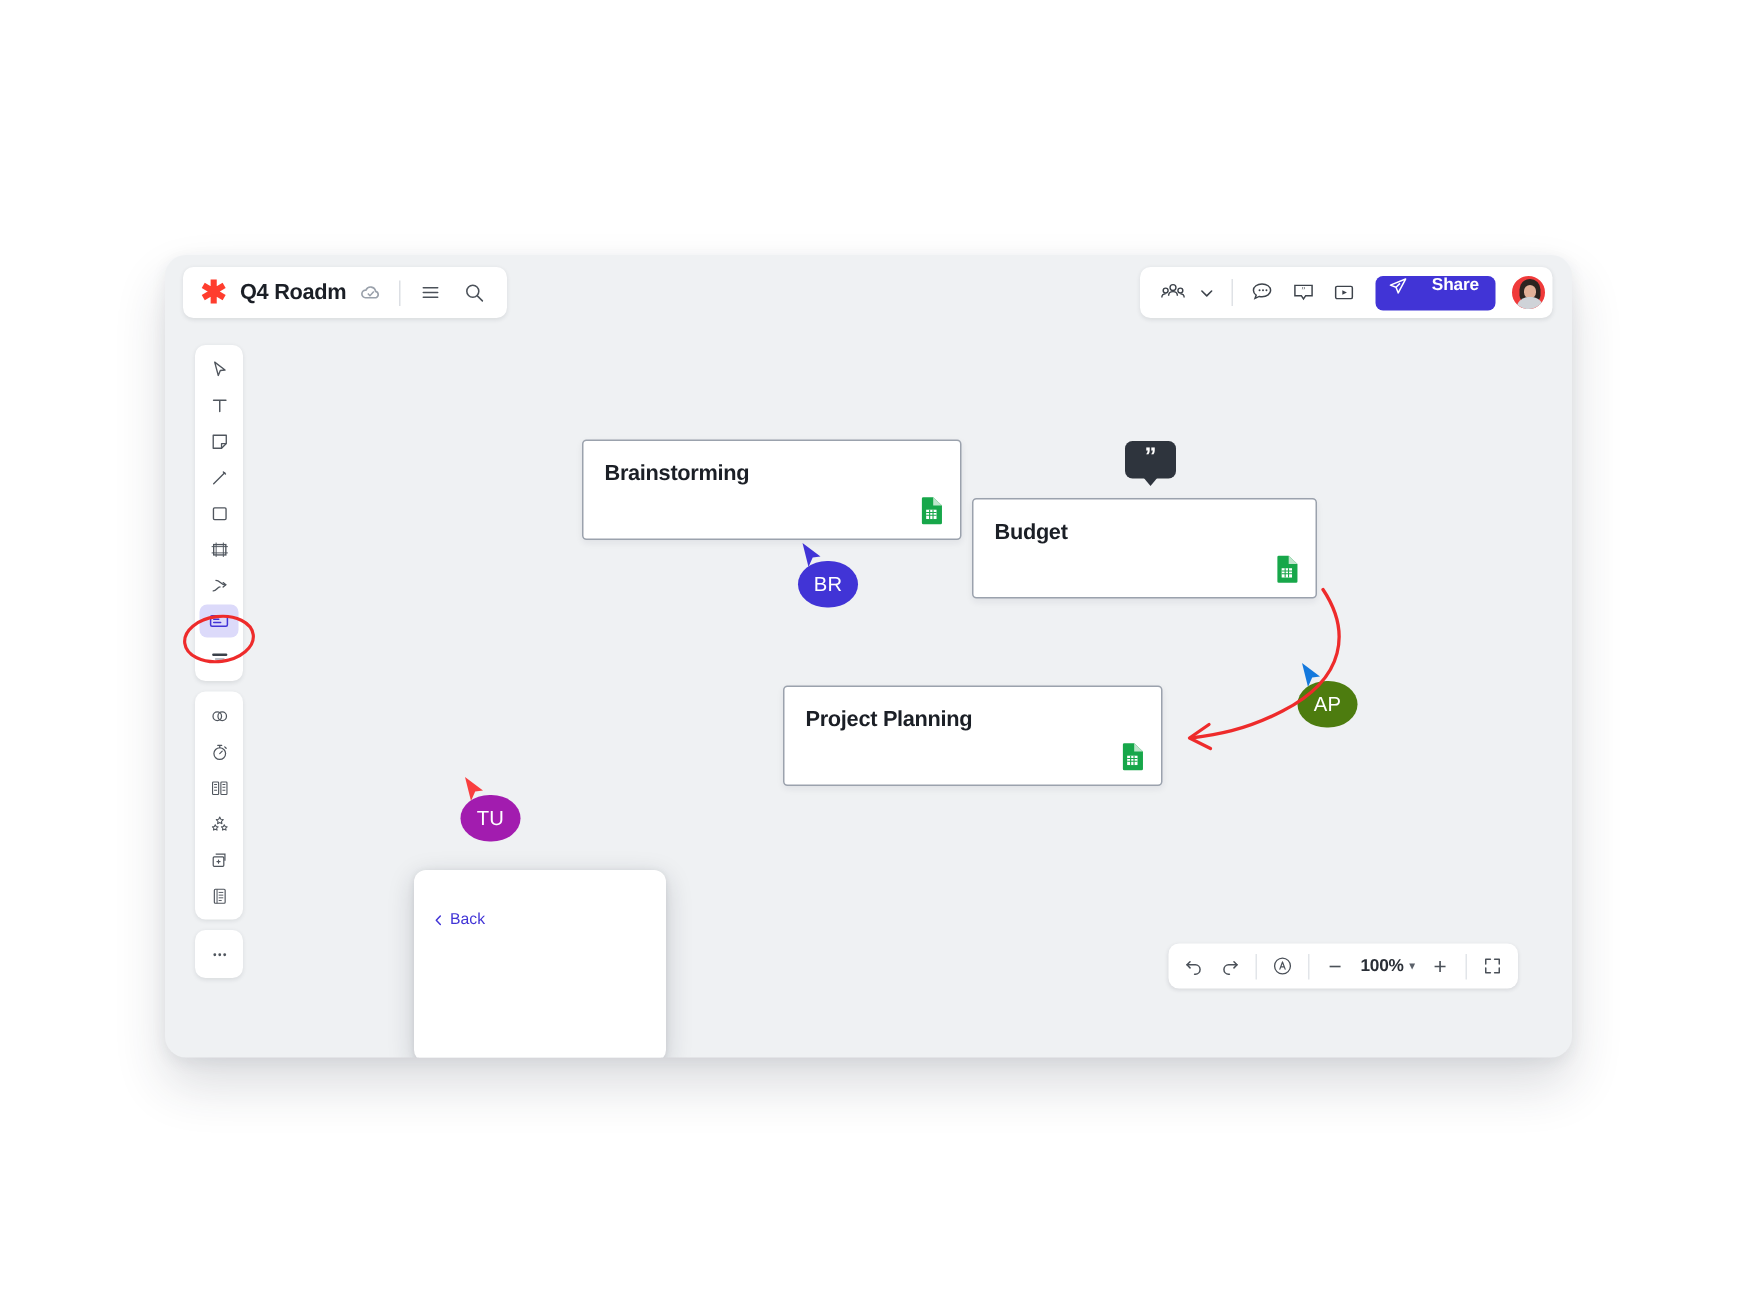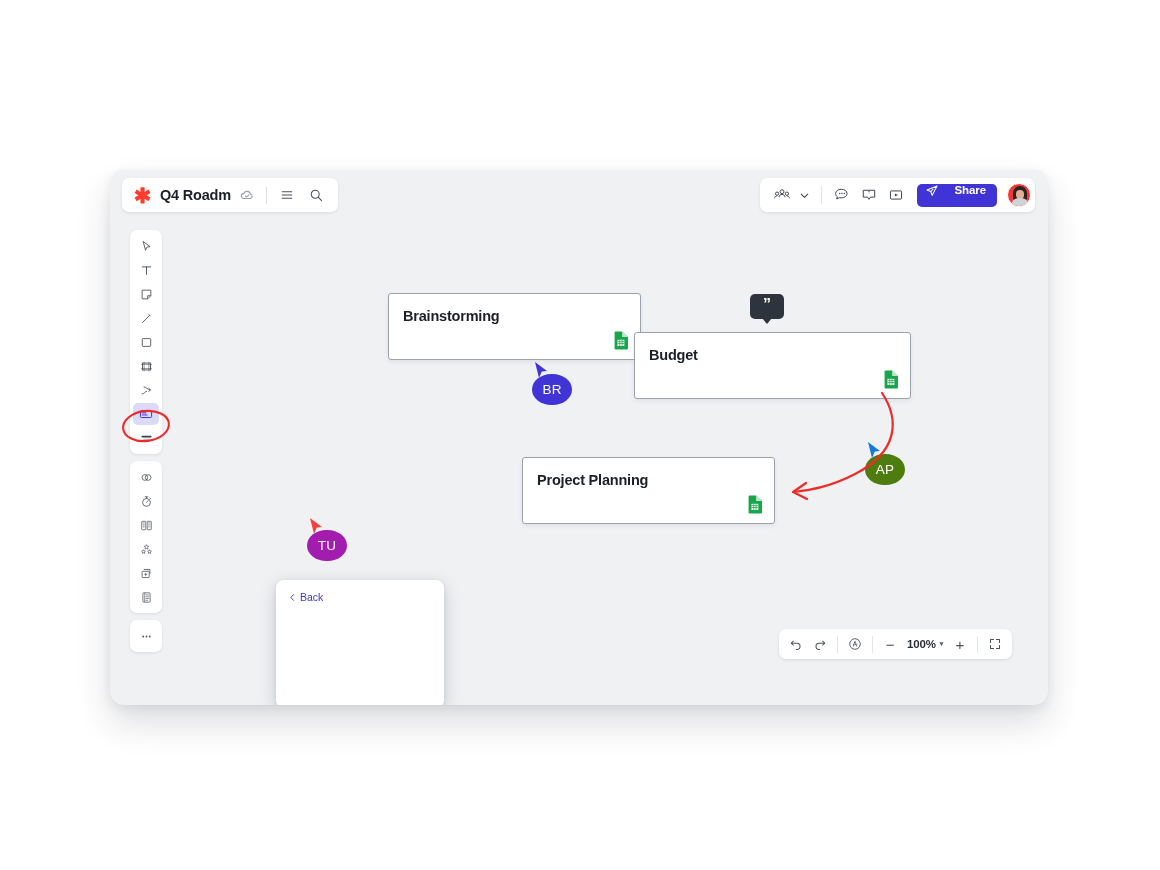--- a/index.html
+++ b/index.html
@@ -105,21 +105,21 @@
     position: absolute; left: 166px; top: 410px;
     width: 168px; height: 128px;
     background: #ffffff; border-radius: 8px;
     box-shadow: 0 5px 18px rgba(30,35,50,.18), 0 1px 4px rgba(30,35,50,.10);
     padding: 9px 10px;
     z-index: 40;
   }
   .back-link {
     display: flex; align-items: center; gap: 3px;
     color: #4134d6; font-size: 10.5px; font-weight: 500;
-    margin: 2px 0 7px 2px; cursor: pointer;
+    margin: 18px 0 7px 2px; cursor: pointer;
   }
   .opt {
     border: 1px solid #e6e8ec; border-radius: 6px;
     padding: 7px 8px; display: flex; gap: 8px; margin-bottom: 7px;
     cursor: pointer; background: #fff;
   }
   .opt-ico { width: 16px; flex: none; padding-top: 1px; }
   .opt-title { font-size: 10px; color: #2a2f37; font-weight: 500; line-height: 1.25; }
   .opt-sub { font-size: 7.5px; color: #8c929c; line-height: 1.35; margin-top: 2px; }
 
@@ -129,21 +129,21 @@
     border: 1.3px solid #9ba2ad; border-radius: 3px;
     box-shadow: 0 2px 5px rgba(30,35,50,.07);
   }
   .card-title {
     position: absolute; left: 14px; top: 14px;
     font-size: 14.5px; font-weight: 700; color: #1b1f26; letter-spacing: -.2px;
   }
   .sheets-ico { position: absolute; right: 10px; bottom: 9px; width: 17px; height: 19px; }
 
   #card-brainstorming { left: 246px; top: 123px; width: 253px; height: 67px; margin-left: 32px; }
-  #card-budget        { left: 524px; top: 162px; width: 277px; height: 67px; }
+  #card-budget        { left: 538px; top: 162px; width: 230px; height: 67px; }
   #card-planning      { left: 412px; top: 267px; width: 253px; height: 67px; margin-top: 20px; }
 
   
   .quote-badge {
     position: absolute; left: 640px; top: 124px;
     width: 34px; height: 25px;
     background: #2e343d; border-radius: 5px;
     display: flex; align-items: center; justify-content: center;
     color: #fff; font-size: 16px; font-weight: 700; line-height: 1;
   }

